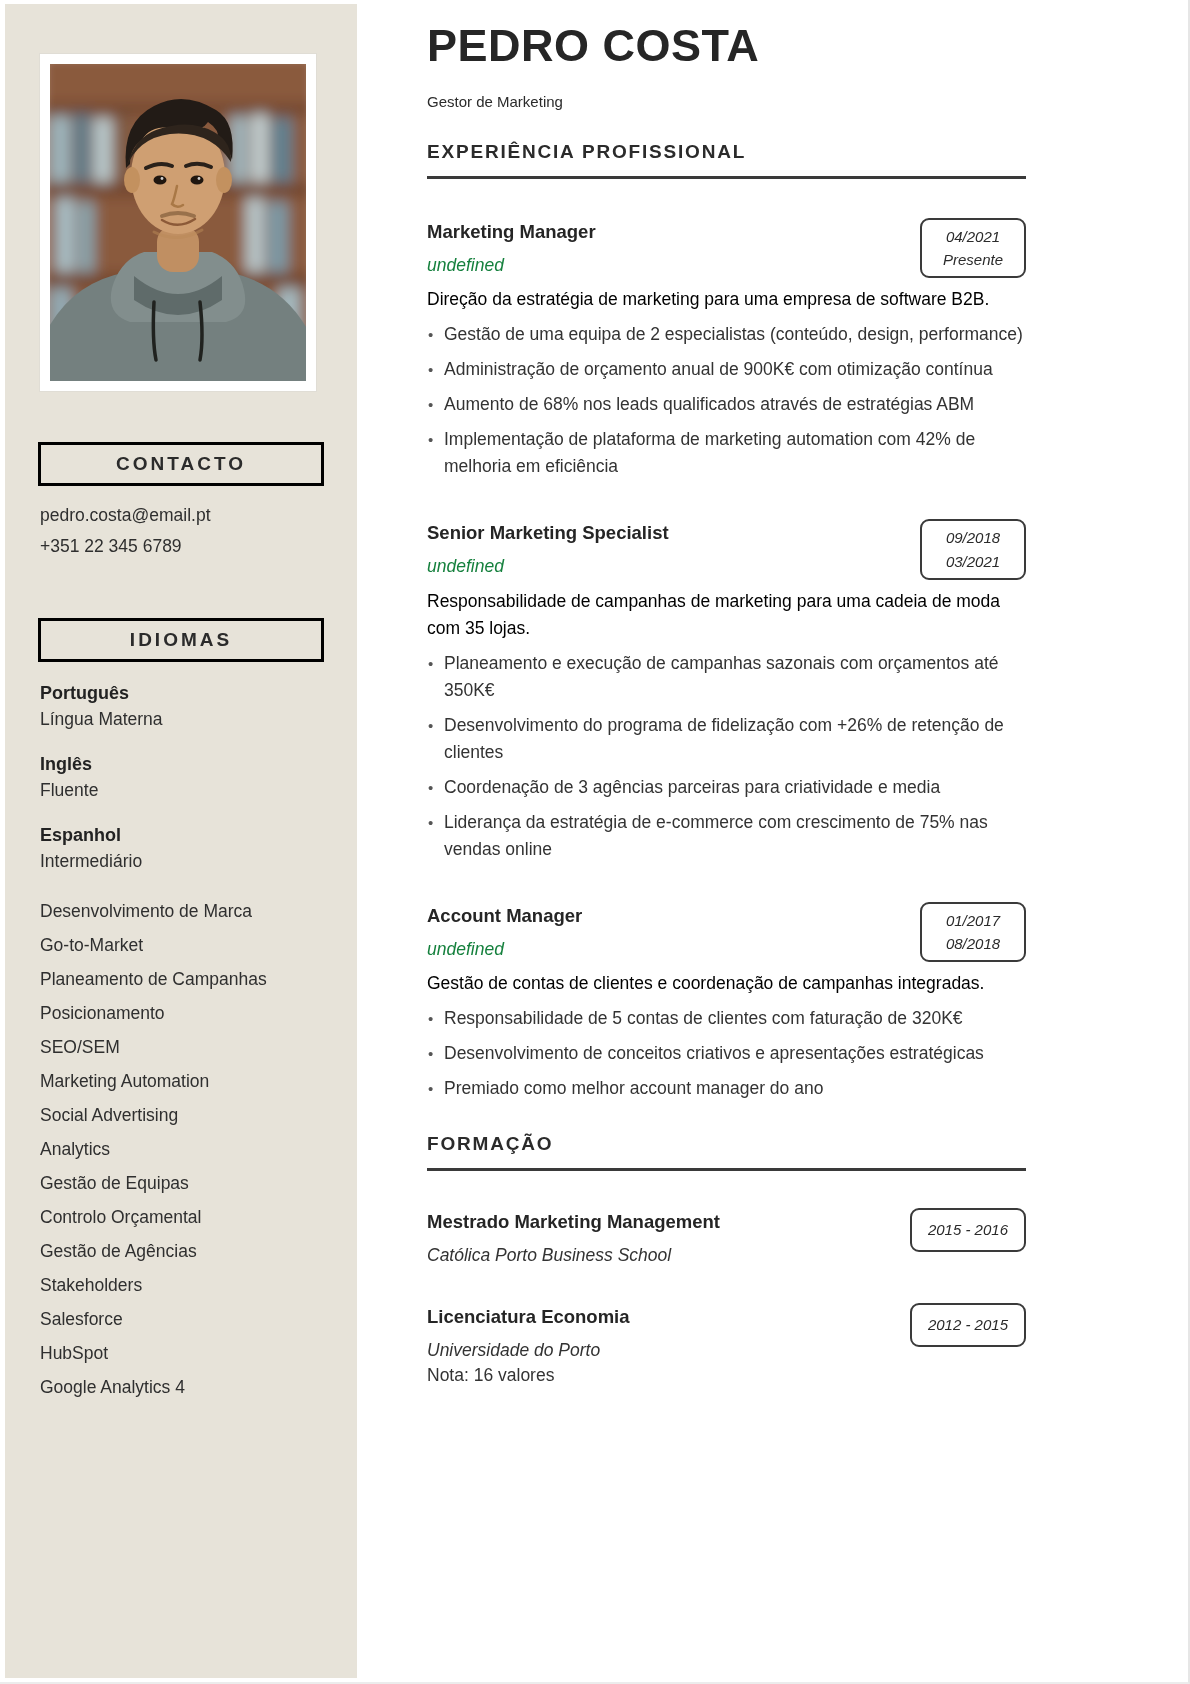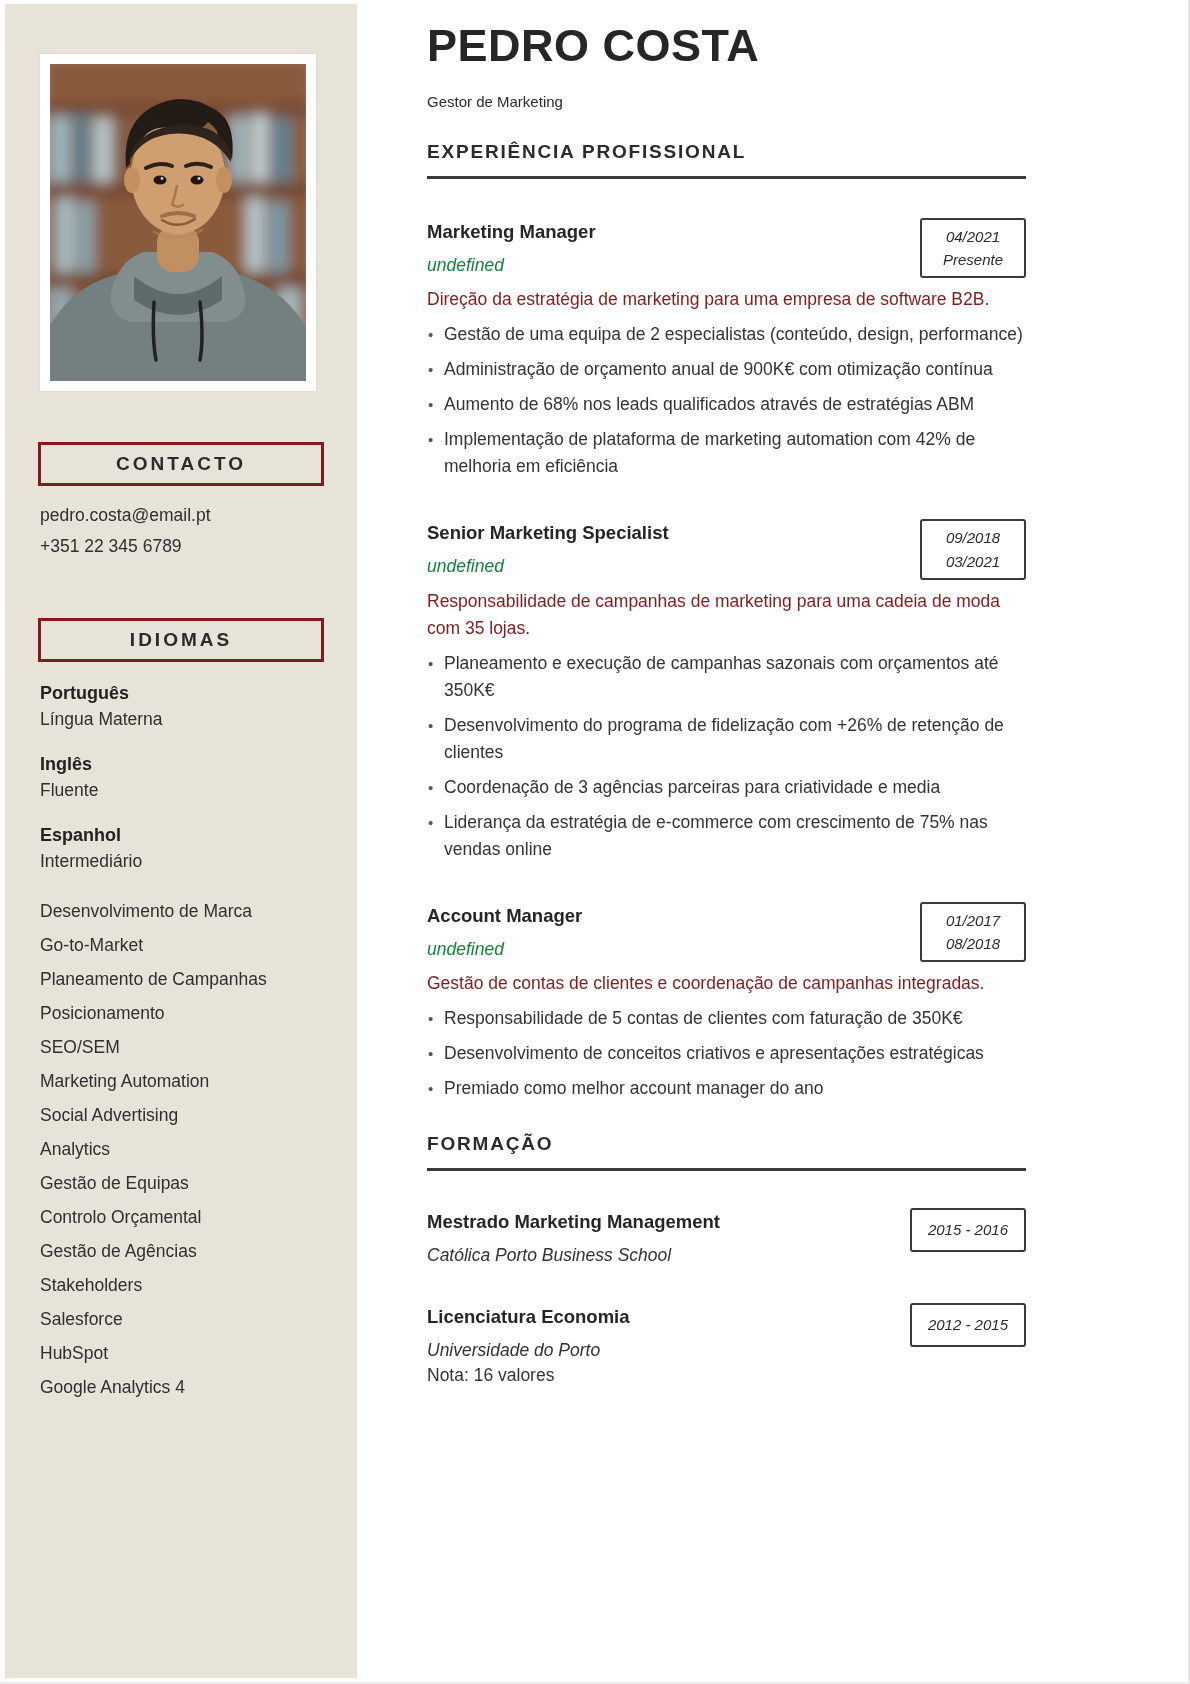--- a/index.html
+++ b/index.html
@@ -7,21 +7,21 @@
        font-family:"Liberation Sans","DejaVu Sans",sans-serif;color:#2e2e2e;}
   .page{position:absolute;inset:0;background:#ffffff;
         border-right:2px solid #e6e6e6;border-bottom:2px solid #ececec;box-sizing:border-box;}
 
   
   .sidebar{position:absolute;left:5px;top:4px;width:352px;height:1674px;
            background:#e7e3d9;box-sizing:border-box;}
   .photo-frame{margin:49px 0 0 34px;width:278px;height:339px;background:#ffffff;
                border:1px solid #e0ddd5;box-sizing:border-box;padding:10px;}
   .photo-frame svg{display:block;width:256px;height:317px;}
-  .side-box{margin:0 33px;border:3px solid #7f1d1d;background:transparent;
+  .side-box{margin:0 33px;border:3px solid #000000;background:transparent;
             text-align:center;font-weight:bold;font-size:19px;letter-spacing:3px;
             color:#2b2b2b;padding:8px 20px;box-sizing:border-box;}
   .contact-box{margin-top:50px;}
   .contact-lines{margin:14px 0 0 35px;font-size:17.5px;line-height:31px;color:#2f2f2f;}
   .idiomas-box{margin-top:56px;}
   .lang-list{margin:18px 0 0 35px;}
   .lang-item{margin-bottom:19px;}
   .lang-name{font-weight:bold;font-size:18px;line-height:26px;color:#222;}
   .lang-level{font-size:17.5px;line-height:26px;color:#2f2f2f;}
   .skills-box{margin-top:68px;}
@@ -33,26 +33,26 @@
   .name{font-size:45px;font-weight:900;letter-spacing:.5px;color:#262626;
         line-height:1.15;margin:0;font-family:"Liberation Sans","DejaVu Sans",sans-serif;}
   .subtitle{margin-top:21px;font-size:15px;color:#2b2b2b;}
   .section{margin-top:31px;}
   .section-heading{font-size:19px;font-weight:bold;letter-spacing:1.8px;color:#2b2b2b;
                    border-bottom:3.5px solid #3a3a3a;padding-bottom:13px;}
   .job{margin-top:39px;}
   .job-header{display:flex;justify-content:space-between;align-items:flex-start;}
   .job-title{font-size:18.5px;font-weight:bold;color:#252525;line-height:1.2;padding-top:3px;}
   .job-company{font-style:italic;font-size:17.5px;color:#15803d;margin-top:12px;}
-  .date-box{border:2px solid #3a3a3a;border-radius:3px;background:#fff;
+  .date-box{border:2px solid #3a3a3a;border-radius:9px;background:#fff;
             font-style:italic;font-size:15px;line-height:1.55;color:#2b2b2b;
             text-align:center;padding:5px 14px;min-width:106px;box-sizing:border-box;flex-shrink:0;}
   .date-box span{display:block;}
   .date-box.single{padding:8px 16px;}
-  .job-desc{margin-top:8px;font-size:17.5px;line-height:27px;color:#7f1d1d;}
+  .job-desc{margin-top:8px;font-size:17.5px;line-height:27px;color:#000000;}
   .bullets{margin:4px 0 0 0;padding:0;list-style:none;}
   .bullets li{position:relative;margin-top:8px;padding-left:17px;
               font-size:17.5px;line-height:27px;color:#333;}
   .bullets li::before{content:"\2022";position:absolute;left:1px;top:0;color:#555;font-size:15px;}
   .edu{}
   .edu-entry{display:flex;justify-content:space-between;align-items:flex-start;margin-top:37px;}
   .edu-entry:first-child{margin-top:42px;}
   .edu-degree{font-size:18.5px;font-weight:bold;color:#252525;padding-top:3px;}
   .edu-school{font-style:italic;font-size:17.5px;color:#333;margin-top:12px;}
   .edu-note{font-size:17.5px;color:#333;margin-top:4px;}
@@ -224,21 +224,21 @@
             <div class="job-title">Account Manager</div>
             <div class="job-company">undefined</div>
           </div>
           <div class="date-box">
             <span>01/2017</span>
             <span>08/2018</span>
           </div>
         </div>
         <div class="job-desc">Gestão de contas de clientes e coordenação de campanhas integradas.</div>
         <ul class="bullets">
-          <li>Responsabilidade de 5 contas de clientes com faturação de 350K€</li>
+          <li>Responsabilidade de 5 contas de clientes com faturação de 320K€</li>
           <li>Desenvolvimento de conceitos criativos e apresentações estratégicas</li>
           <li>Premiado como melhor account manager do ano</li>
         </ul>
       </div>
     </div>
 
     <div class="section edu">
       <div class="section-heading">FORMAÇÃO</div>
 
       <div class="edu-entry">

